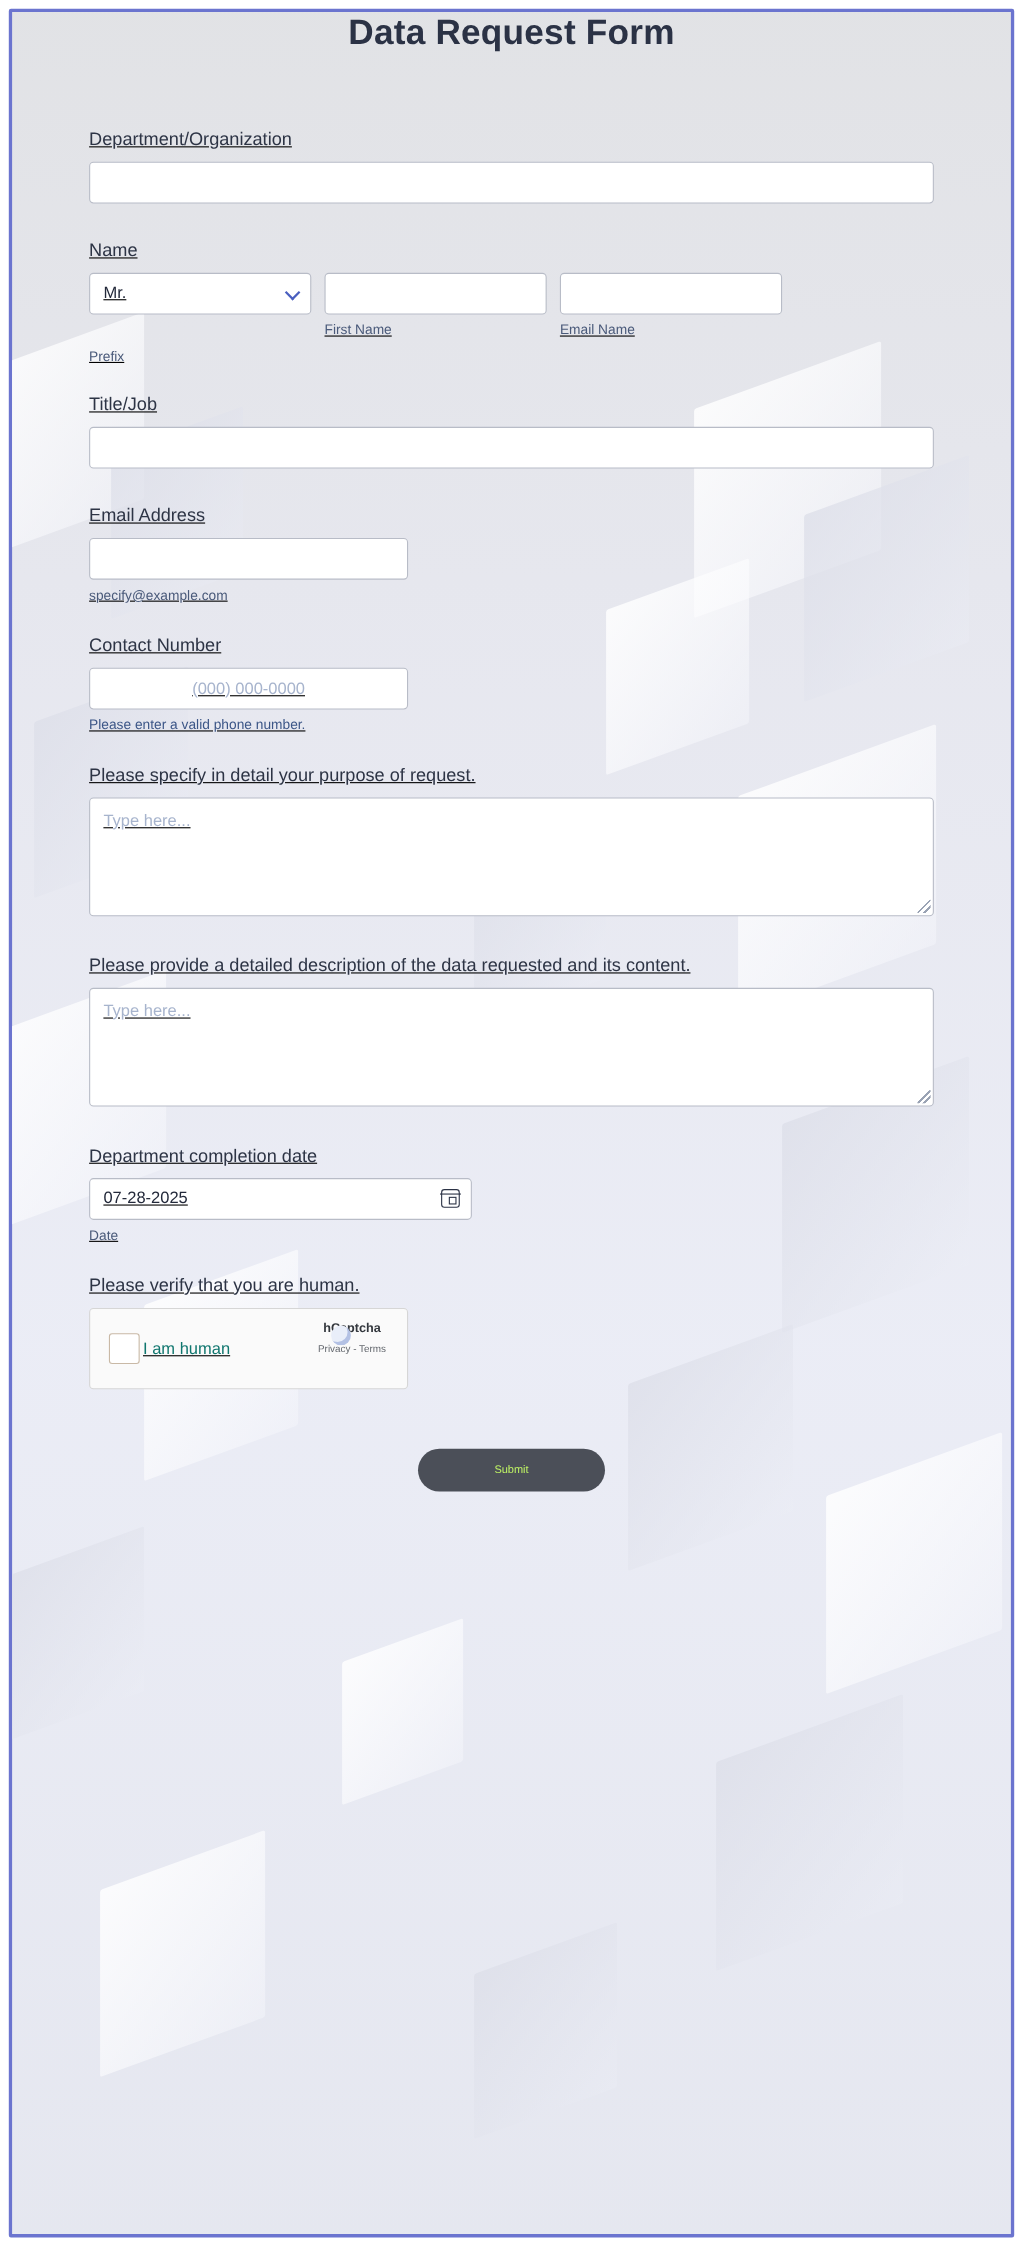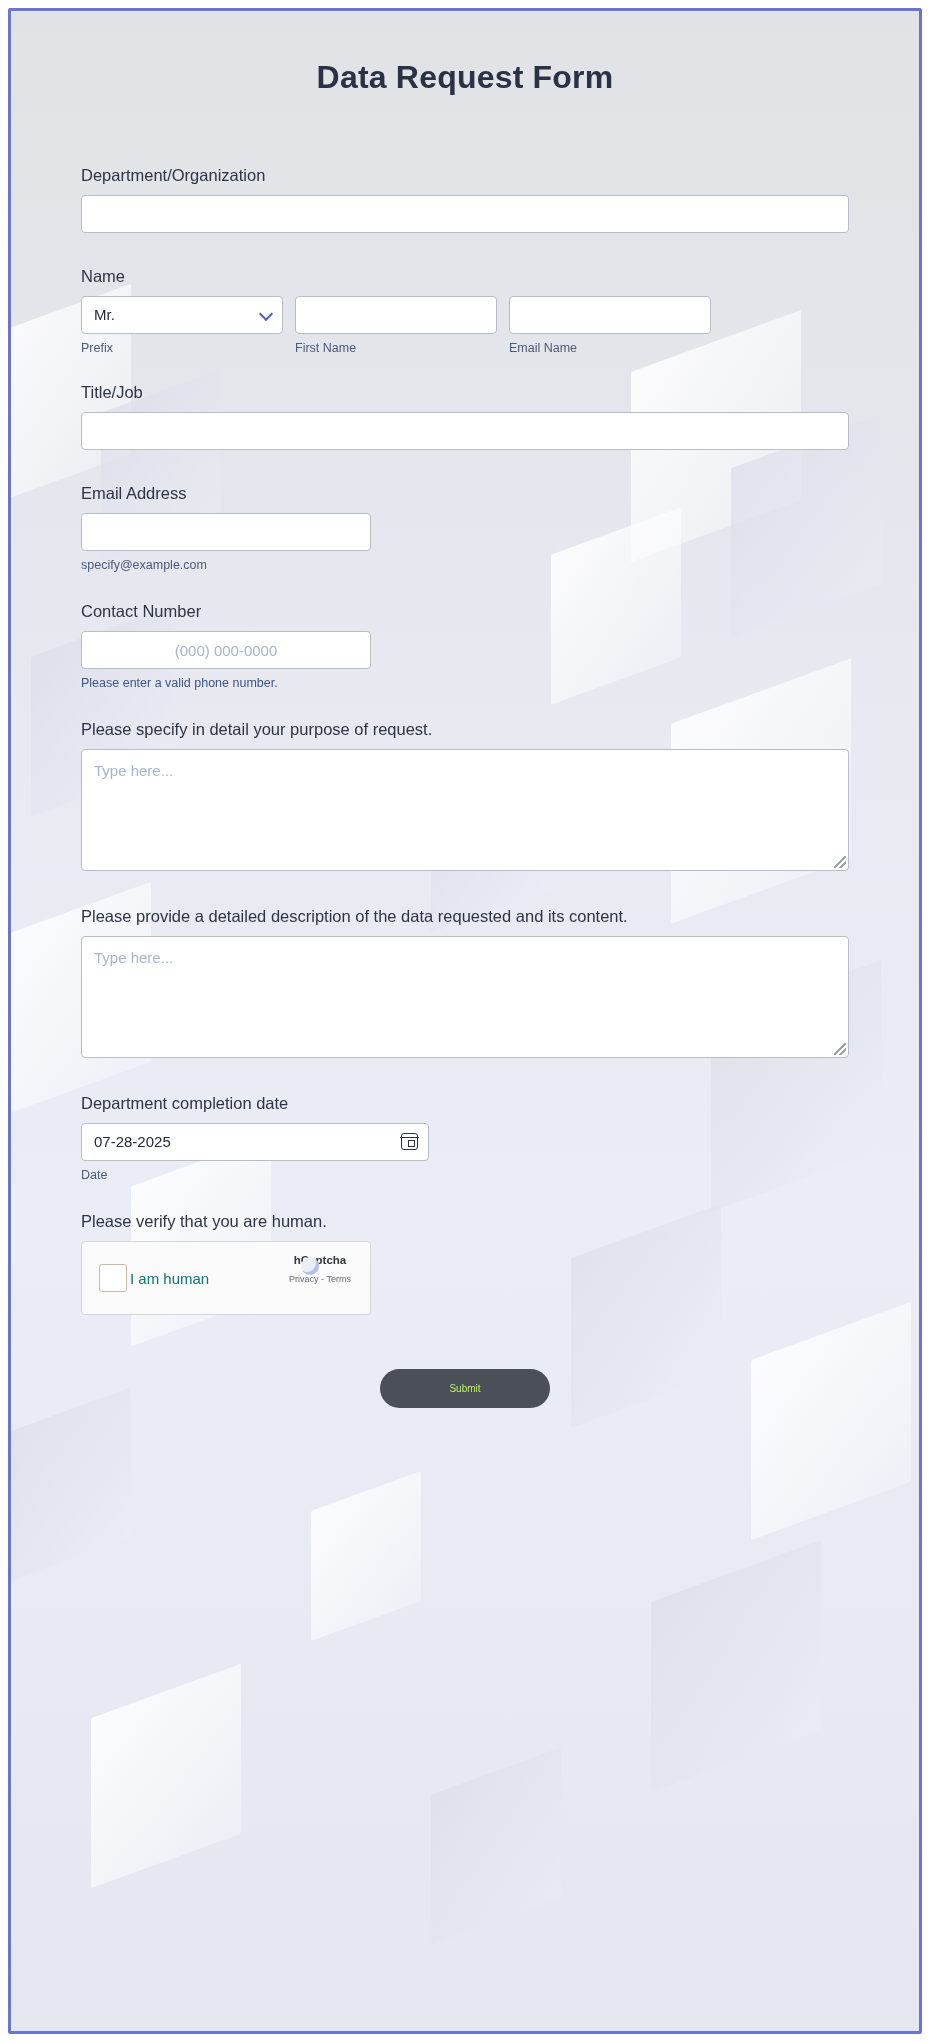--- a/index.html
+++ b/index.html
@@ -35,29 +35,28 @@
     border-radius: 2px;
   }
   .cube.dark {
     background: linear-gradient(135deg, rgba(221,223,233,0.8), rgba(236,238,246,0.35));
   }
 
   .content { position: relative; z-index: 2; padding: 0 70px; }
 
   h1.form-title {
     margin: 0;
-    padding-top: 48px;
     text-align: center;
     font-size: 32px;
     font-weight: bold;
     color: #2b3245;
     letter-spacing: 0.2px;
   }
 
-  .field { margin-top: 0; }
+  .field { margin-top: 0; text-decoration: underline; }
   .label {
     font-size: 16.5px;
     color: #2d3445;
     margin-bottom: 10px;
   }
   .sublabel {
     font-size: 12.5px;
     color: #4a5a7a;
     margin-top: 7px;
   }
@@ -75,21 +74,21 @@
     outline: none;
   }
   input.txt { height: 38px; text-align: center; }
   input.txt::placeholder, textarea.txt::placeholder { color: #a7b4cd; }
 
   .w-full { width: 100%; }
   .w-half { width: 290px; }
 
   .name-row { display: flex; gap: 12px; }
   .name-col { display: flex; flex-direction: column; }
-  .name-col.prefix { width: 202px; }
+  .name-col.prefix { width: 202px; gap: 24px; }
   .name-col.first { width: 202px; }
   .name-col.last  { width: 202px; }
 
   .selectbox {
     position: relative;
     height: 38px;
     line-height: 36px;
     padding-right: 32px;
   }
   .caret {
@@ -100,21 +99,21 @@
     border-bottom: 2px solid #4a5fbf;
     transform: rotate(45deg);
   }
 
   textarea.txt {
     width: 100%;
     padding: 10px 12px;
     resize: none;
     line-height: 1.4;
   }
-  .ta-tall { height: 122px; }
+  .ta-tall { height: 108px; }
   .resize-grip {
     position: absolute; right: 3px; bottom: 3px;
     width: 12px; height: 12px;
     background:
       linear-gradient(135deg, transparent 45%, #9aa3b4 45%, #9aa3b4 55%, transparent 55%),
       linear-gradient(135deg, transparent 70%, #9aa3b4 70%, #9aa3b4 80%, transparent 80%);
   }
   .ta-wrap { position: relative; }
 
   .datebox {

